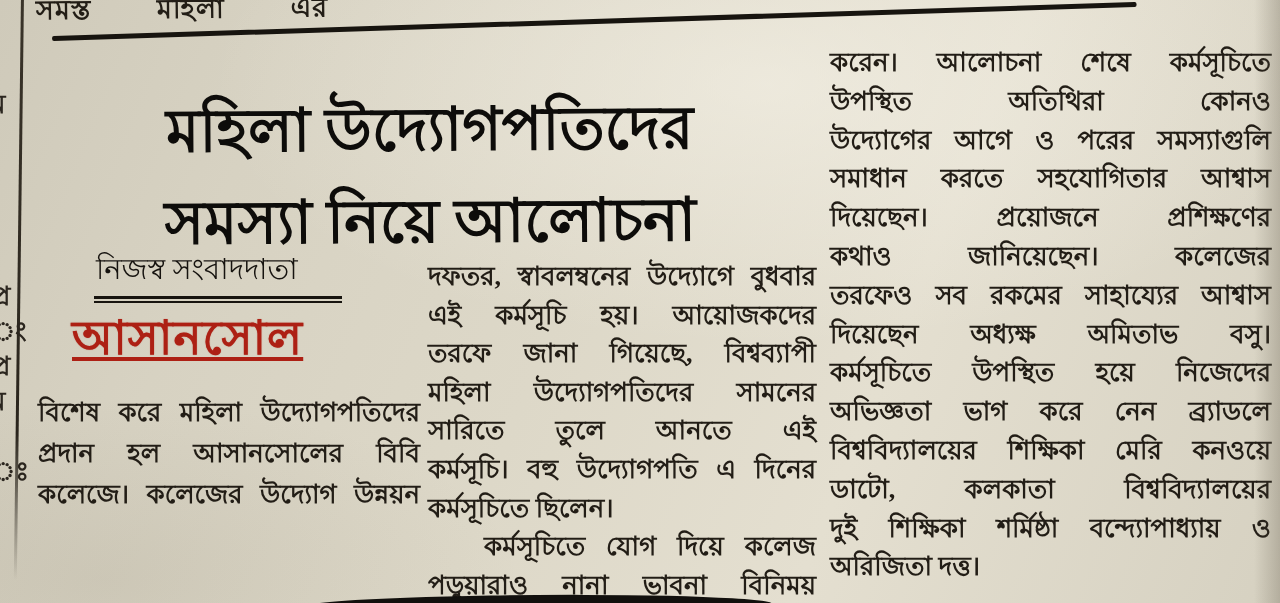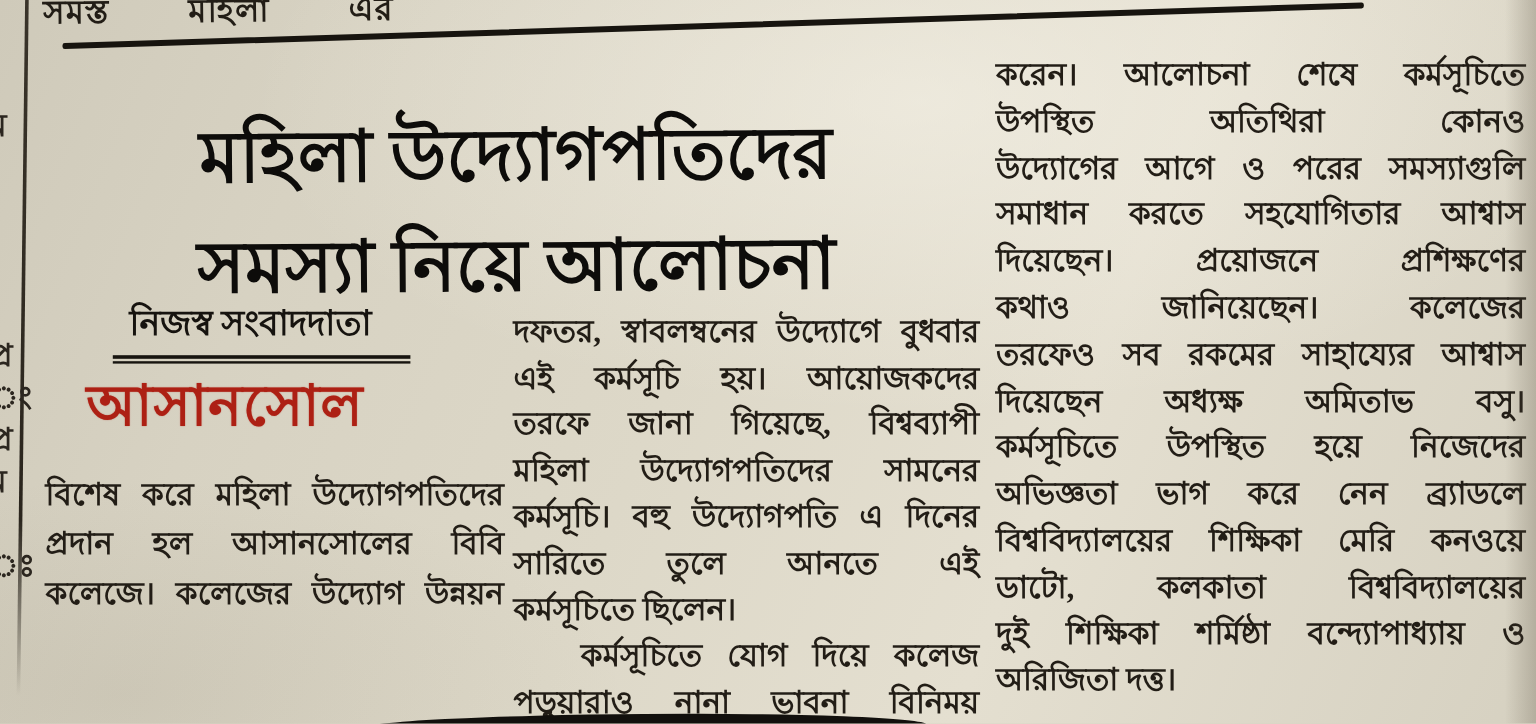--- a/index.html
+++ b/index.html
@@ -45,33 +45,34 @@
   .edge-frag:nth-child(1){margin-bottom:162px;}
   
   .headline{
     position:absolute;left:50px;top:44px;width:760px;
     text-align:center;color:var(--headline-ink);
     font-size:60px;font-weight:bold;line-height:92px;
     transform:rotate(-0.4deg);
   }
   
   .byline{
-    position:absolute;left:108px;top:246px;width:250px;
-    font-size:29px;font-weight:bold;color:#16130f;white-space:nowrap;
+    position:absolute;left:96px;top:246px;width:250px;
+    font-size:29px;font-weight:normal;color:#16130f;white-space:nowrap;
   }
   .byline-rule{
     position:absolute;left:94px;top:296px;width:248px;height:7px;
     border-top:3px solid var(--rule);border-bottom:2px solid var(--rule);
     box-sizing:border-box;
   }
   .dateline{
     position:absolute;left:72px;top:302px;
     font-size:47px;font-weight:bold;color:var(--red);
     letter-spacing:1px;white-space:nowrap;
     text-shadow:0 0 1px rgba(173,32,20,0.6);
+    text-decoration:underline;
   }
   
   .col{position:absolute;color:var(--ink);font-size:26px;font-weight:bold;}
   .col-left{left:38px;top:392px;width:382px;line-height:41px;}
   .col-middle{left:428px;top:258px;width:388px;line-height:38.6px;}
   .col-right{left:830px;top:44px;width:441px;line-height:38.8px;}
   .line{text-align:justify;text-align-last:justify;height:inherit;}
   .line.nojust{text-align:center;text-align-last:left;}
   .line.indent{padding-left:56px;}
   
@@ -118,22 +119,22 @@
       <div class="line">বিশেষ করে মহিলা উদ্যোগপতিদের</div>
       <div class="line">প্রদান হল আসানসোলের বিবি</div>
       <div class="line">কলেজে। কলেজের উদ্যোগ উন্নয়ন</div>
     </div>
 
   <div class="col col-middle">
       <div class="line">দফতর, স্বাবলম্বনের উদ্যোগে বুধবার</div>
       <div class="line">এই কর্মসূচি হয়। আয়োজকদের</div>
       <div class="line">তরফে জানা গিয়েছে, বিশ্বব্যাপী</div>
       <div class="line">মহিলা উদ্যোগপতিদের সামনের</div>
+      <div class="line">সারিতে তুলে আনতে এই</div>
       <div class="line">কর্মসূচি। বহু উদ্যোগপতি এ দিনের</div>
-      <div class="line">সারিতে তুলে আনতে এই</div>
       <div class="line nojust">কর্মসূচিতে ছিলেন।</div>
       <div class="line indent">কর্মসূচিতে যোগ দিয়ে কলেজ</div>
       <div class="line">পড়ুয়ারাও নানা ভাবনা বিনিময়</div>
     </div>
 
   <div class="col col-right">
       <div class="line">করেন। আলোচনা শেষে কর্মসূচিতে</div>
       <div class="line">উপস্থিত অতিথিরা কোনও</div>
       <div class="line">উদ্যোগের আগে ও পরের সমস্যাগুলি</div>
       <div class="line">সমাধান করতে সহযোগিতার আশ্বাস</div>

